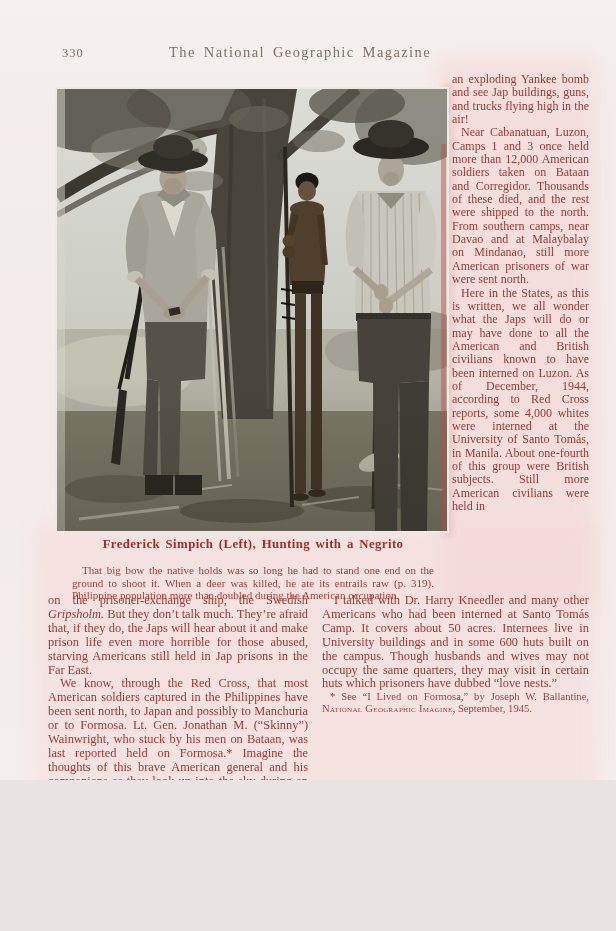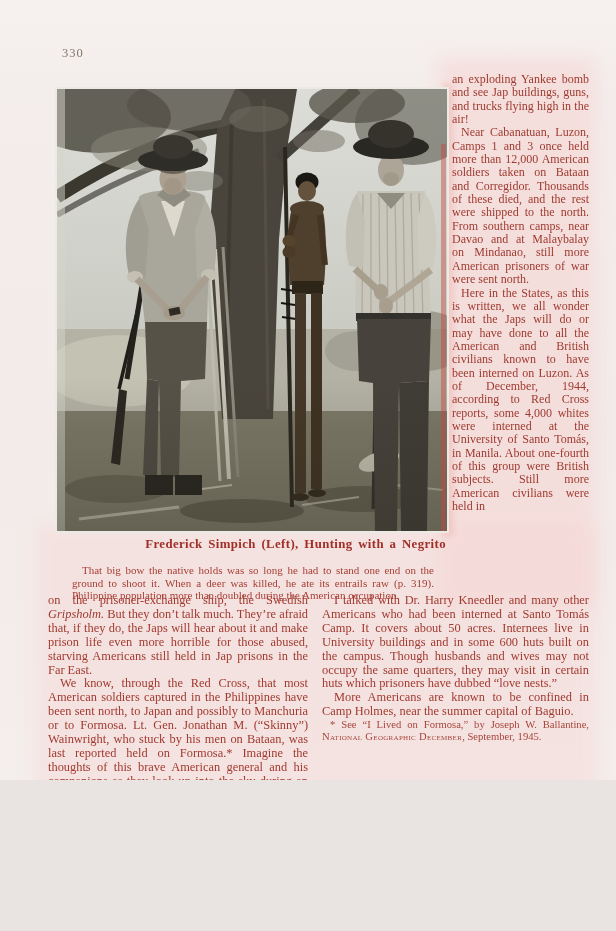--- a/index.html
+++ b/index.html
@@ -28,21 +28,21 @@
     letter-spacing:1.4px;word-spacing:3px;
   }
 
   .photo{
     position:absolute;left:57px;top:89px;width:390px;height:442px;
     box-shadow:0 0 0 2px #eceae4;
   }
 
   .caption{position:absolute;left:60px;top:537px;width:386px;color:#a43a30;}
   .caption-title{
-    text-align:right;font-weight:bold;font-size:12.8px;color:#a12e27;
+    text-align:center;font-weight:bold;font-size:12.8px;color:#a12e27;
     letter-spacing:.4px;word-spacing:2px;margin:0 0 4px 0;
   }
   .caption-body{
     font-size:11px;line-height:12.6px;text-align:justify;text-indent:10px;
     margin:12px;color:#a73f35;
   }
 
   .col-narrow{
     position:absolute;left:452px;top:73px;width:137px;
     font-size:12px;line-height:13.35px;color:#9f392f;
@@ -75,20 +75,21 @@
 </head>
 <body>
 
 <div class="page">
 
   <div class="wash wash-right"></div>
   <div class="wash wash-bottom"></div>
   <div class="wash wash-photo-edge"></div>
 
   <div class="page-number">330</div>
+  <div class="running-head">The National Geographic Magazine</div>
 
   <svg class="photo" viewBox="0 0 390 442" preserveAspectRatio="none" role="img" aria-label="Black-and-white photograph of three hunters beneath a tree: Frederick Simpich at left in hat and work shirt holding rifles, a small Negrito man at center gripping a very tall bow, and a taller man at right in a striped shirt and hat resting on a long-handled tool.">
     <defs>
       <linearGradient id="skyg" x1="0" y1="0" x2="0" y2="1">
         <stop offset="0" stop-color="#dcddd7"></stop>
         <stop offset="1" stop-color="#c6c7be"></stop>
       </linearGradient>
       <linearGradient id="vig" x1="0" y1="0" x2="0" y2="1">
         <stop offset="0.65" stop-color="#2b2920" stop-opacity="0"></stop>
         <stop offset="1" stop-color="#2b2920" stop-opacity="0.28"></stop>
@@ -225,18 +226,17 @@
     <p class="ind">Here in the States, as this is written, we all wonder what the Japs will do or may have done to all the American and British civilians known to have been interned on Luzon. As of December, 1944, according to Red Cross reports, some 4,000 whites were interned at the University of Santo Tomás, in Manila. About one-fourth of this group were British subjects. Still more American civilians were held in</p>
   </div>
 
   <div class="columns">
     <div class="col col-left">
       <p><span>on the prisoner-exchange ship, the Swedish </span><span class="italic">Gripsholm.</span><span> But they don’t talk much. They’re afraid that, if they do, the Japs will hear about it and make prison life even more horrible for those abused, starving Americans still held in Jap prisons in the Far East.</span></p>
       <p class="ind">We know, through the Red Cross, that most American soldiers captured in the Philippines have been sent north, to Japan and possibly to Manchuria or to Formosa. Lt. Gen. Jonathan M. (“Skinny”) Wainwright, who stuck by his men on Bataan, was last reported held on Formosa.* Imagine the thoughts of this brave American general and his companions as they look up into the sky during an American Army or Navy raid on Formosa and see all those Yankee planes overhead—all so near and yet so far! How they must rejoice, secretly, when they hear an awful blast from</p>
     </div>
     <div class="col col-right">
       <p class="ind">I talked with Dr. Harry Kneedler and many other Americans who had been interned at Santo Tomás Camp. It covers about 50 acres. Internees live in University buildings and in some 600 huts built on the campus. Though husbands and wives may not occupy the same quarters, they may visit in certain huts which prisoners have dubbed “love nests.”</p>
-      <p class="ind">More Americans are known to be confined in Camp Holmes, near the summer capital of Baguio.</p>
-      <p class="footnote"><span>* See “I Lived on Formosa,” by Joseph W. Ballantine, </span><span class="smallcaps">National Geographic December</span><span>, September, 1945.</span></p>
+      <p class="footnote"><span>* See “I Lived on Formosa,” by Joseph W. Ballantine, </span><span class="smallcaps">National Geographic Imagine</span><span>, September, 1945.</span></p>
     </div>
   </div>
 
 </div>
 
 </body></html>

